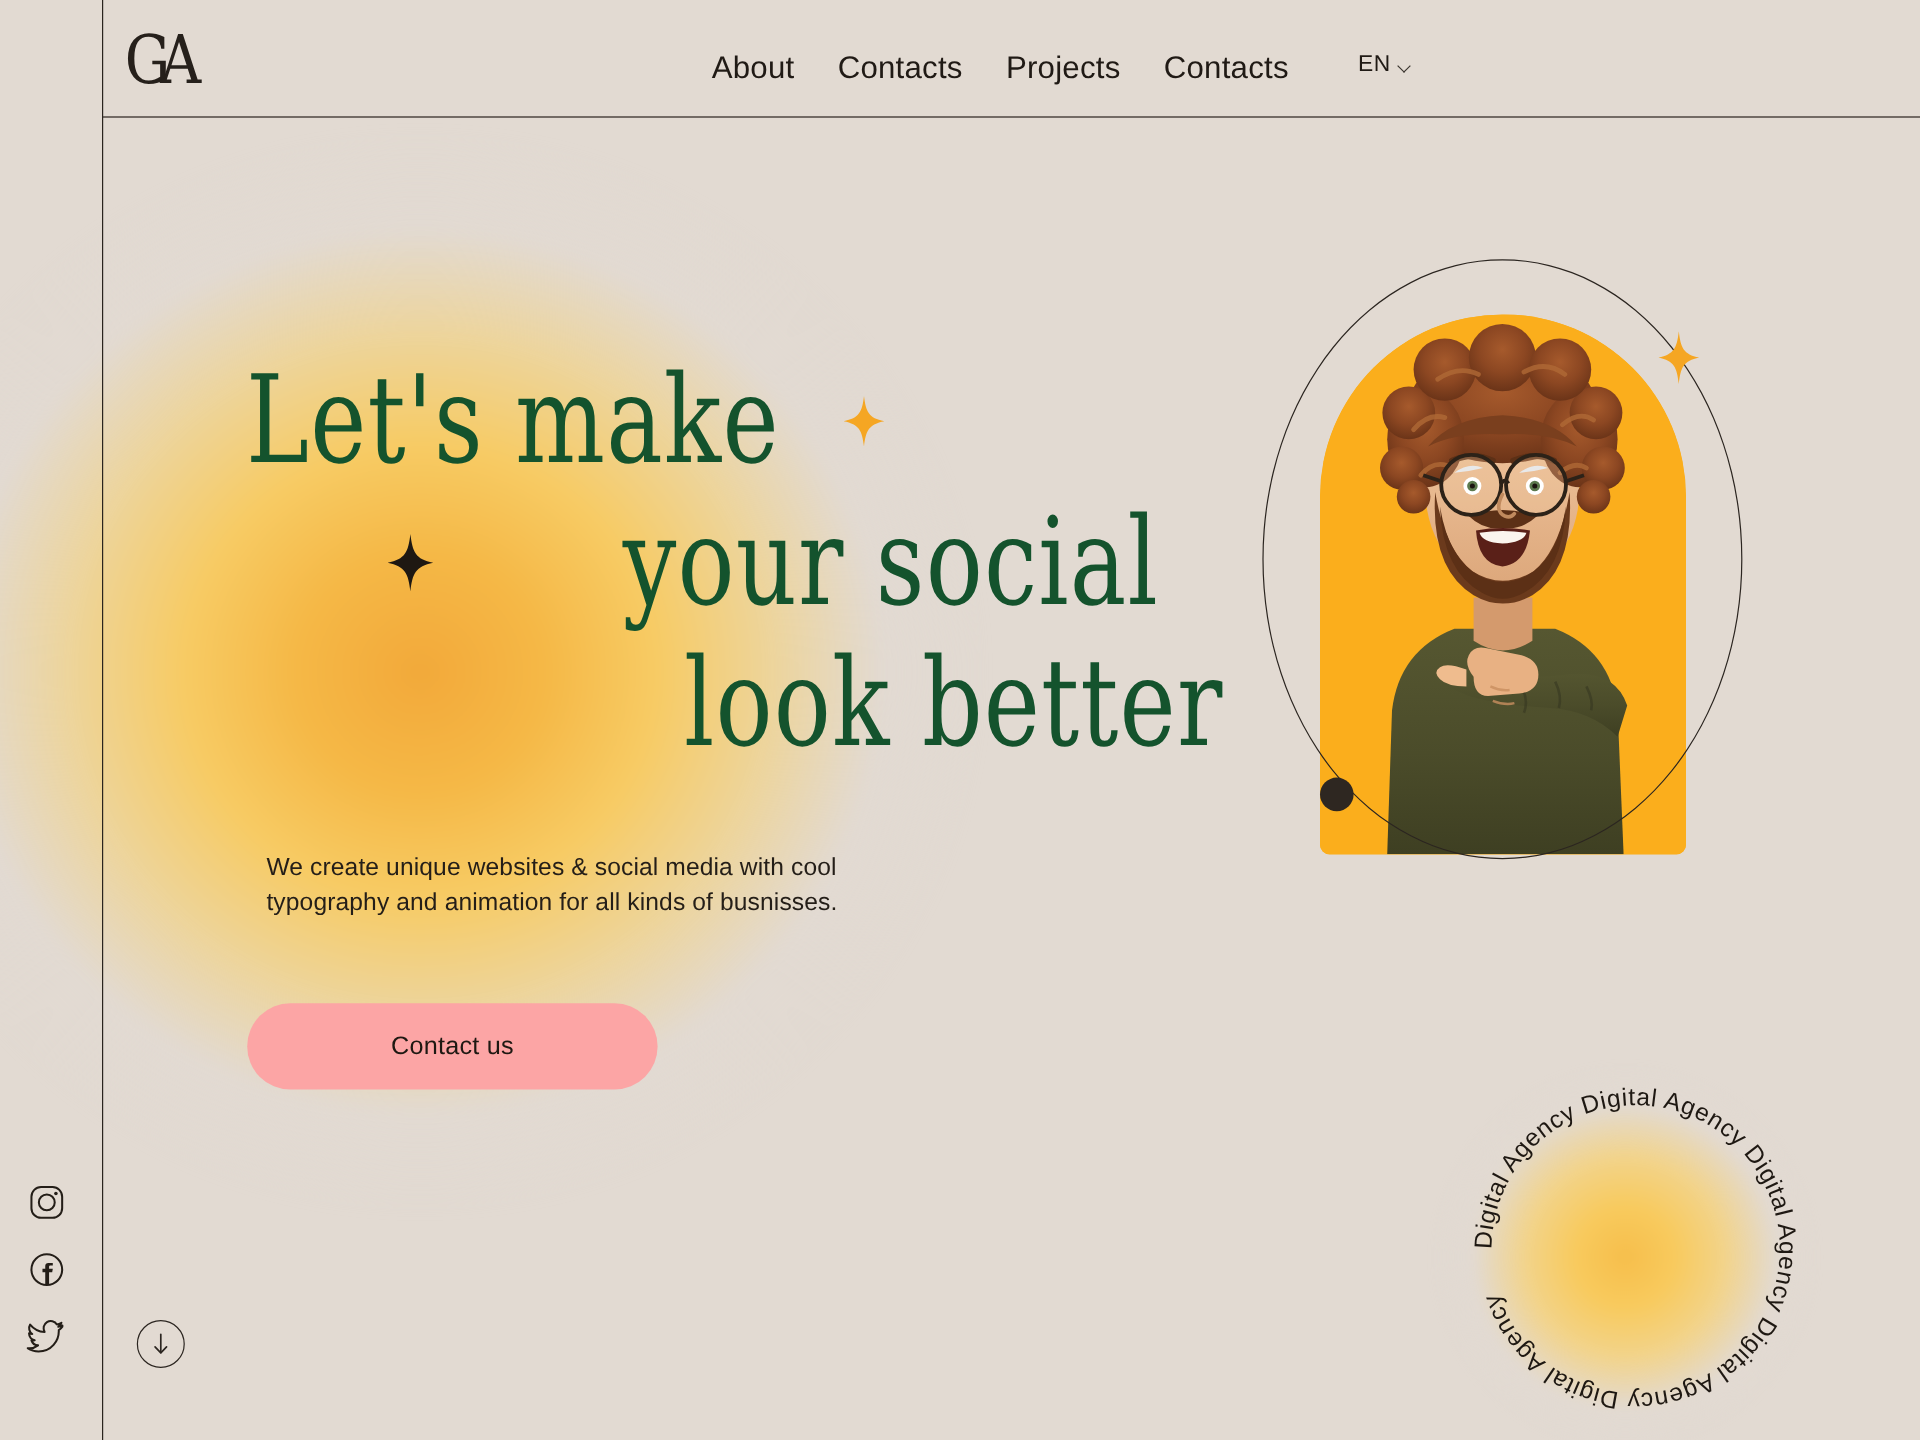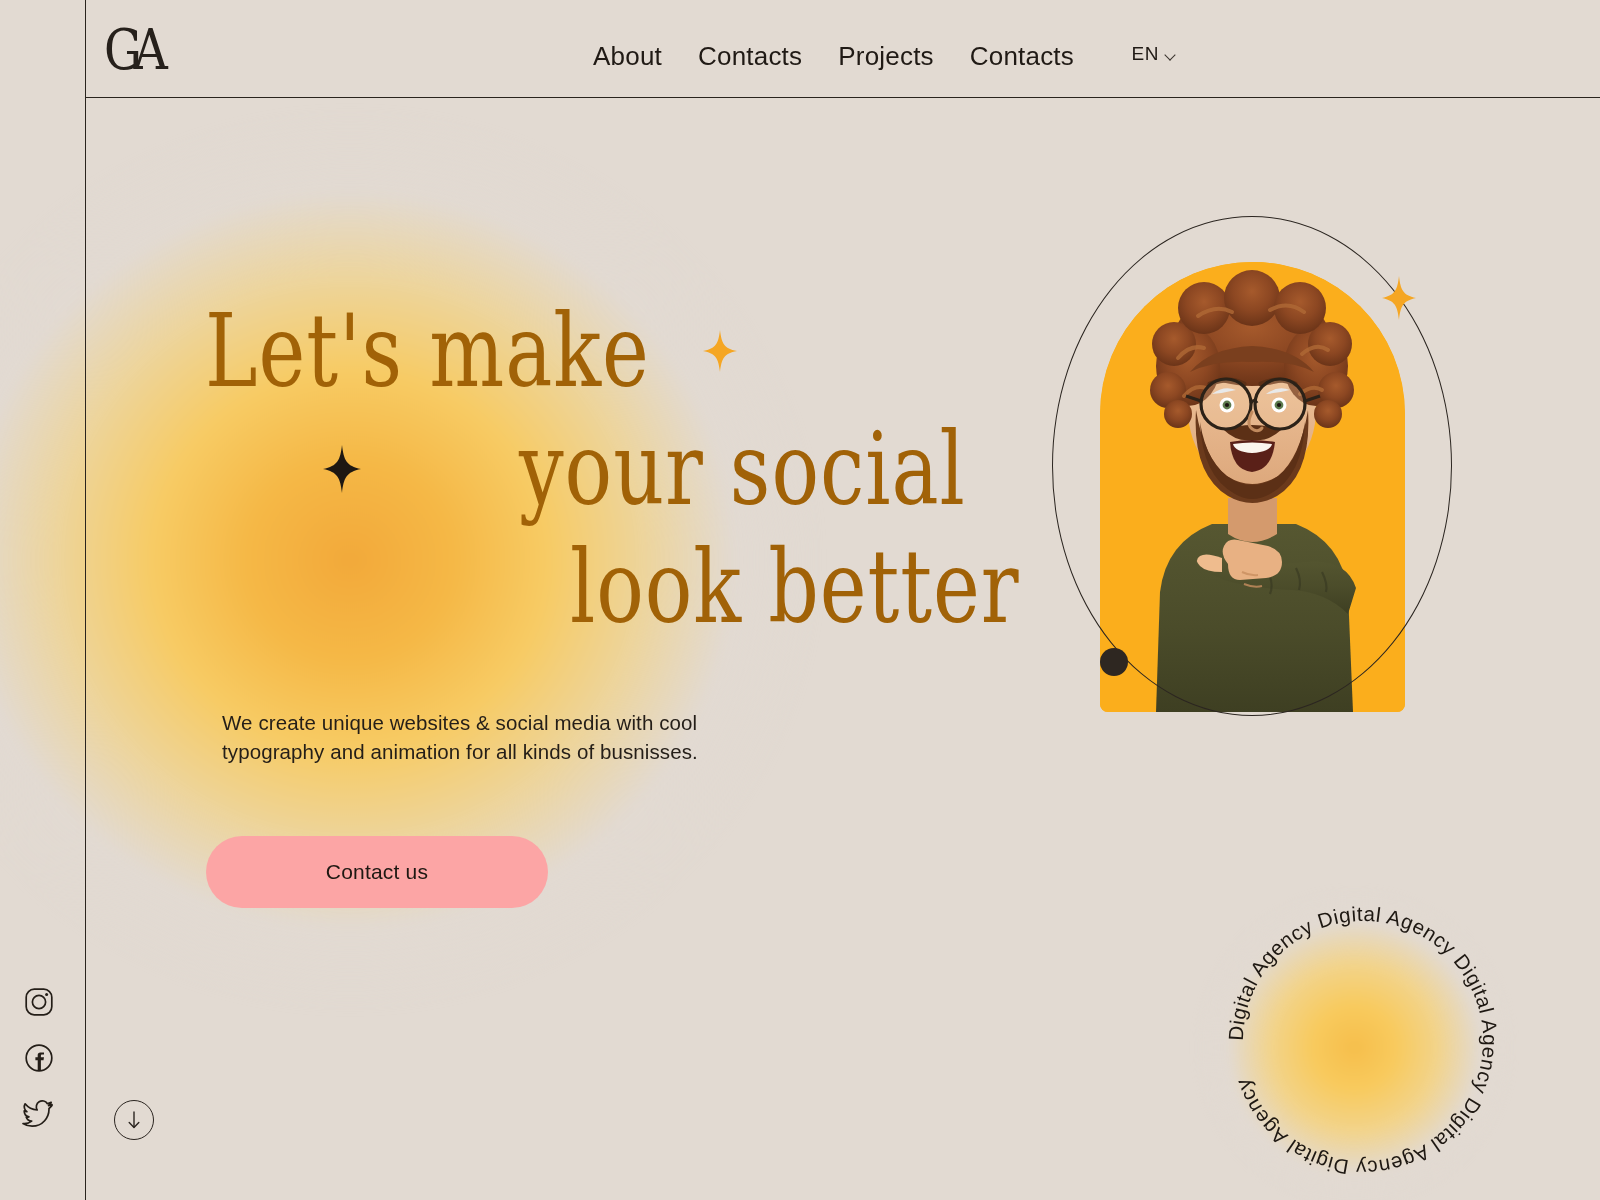--- a/index.html
+++ b/index.html
@@ -146,21 +146,21 @@
     transform: rotate(45deg);
   }
 
   
   .headline {
     position: absolute;
     left: 205px; top: 292px;
     width: 800px;
     z-index: 4;
     font-family: "DejaVu Serif", serif;
-    color: #a16207;
+    color: #14532d;
     line-height: 1;
     font-weight: 400;
   }
   .hl-line {
     display: flex;
     align-items: center;
     height: 118px;
     white-space: nowrap;
   }
   .hl-text {

